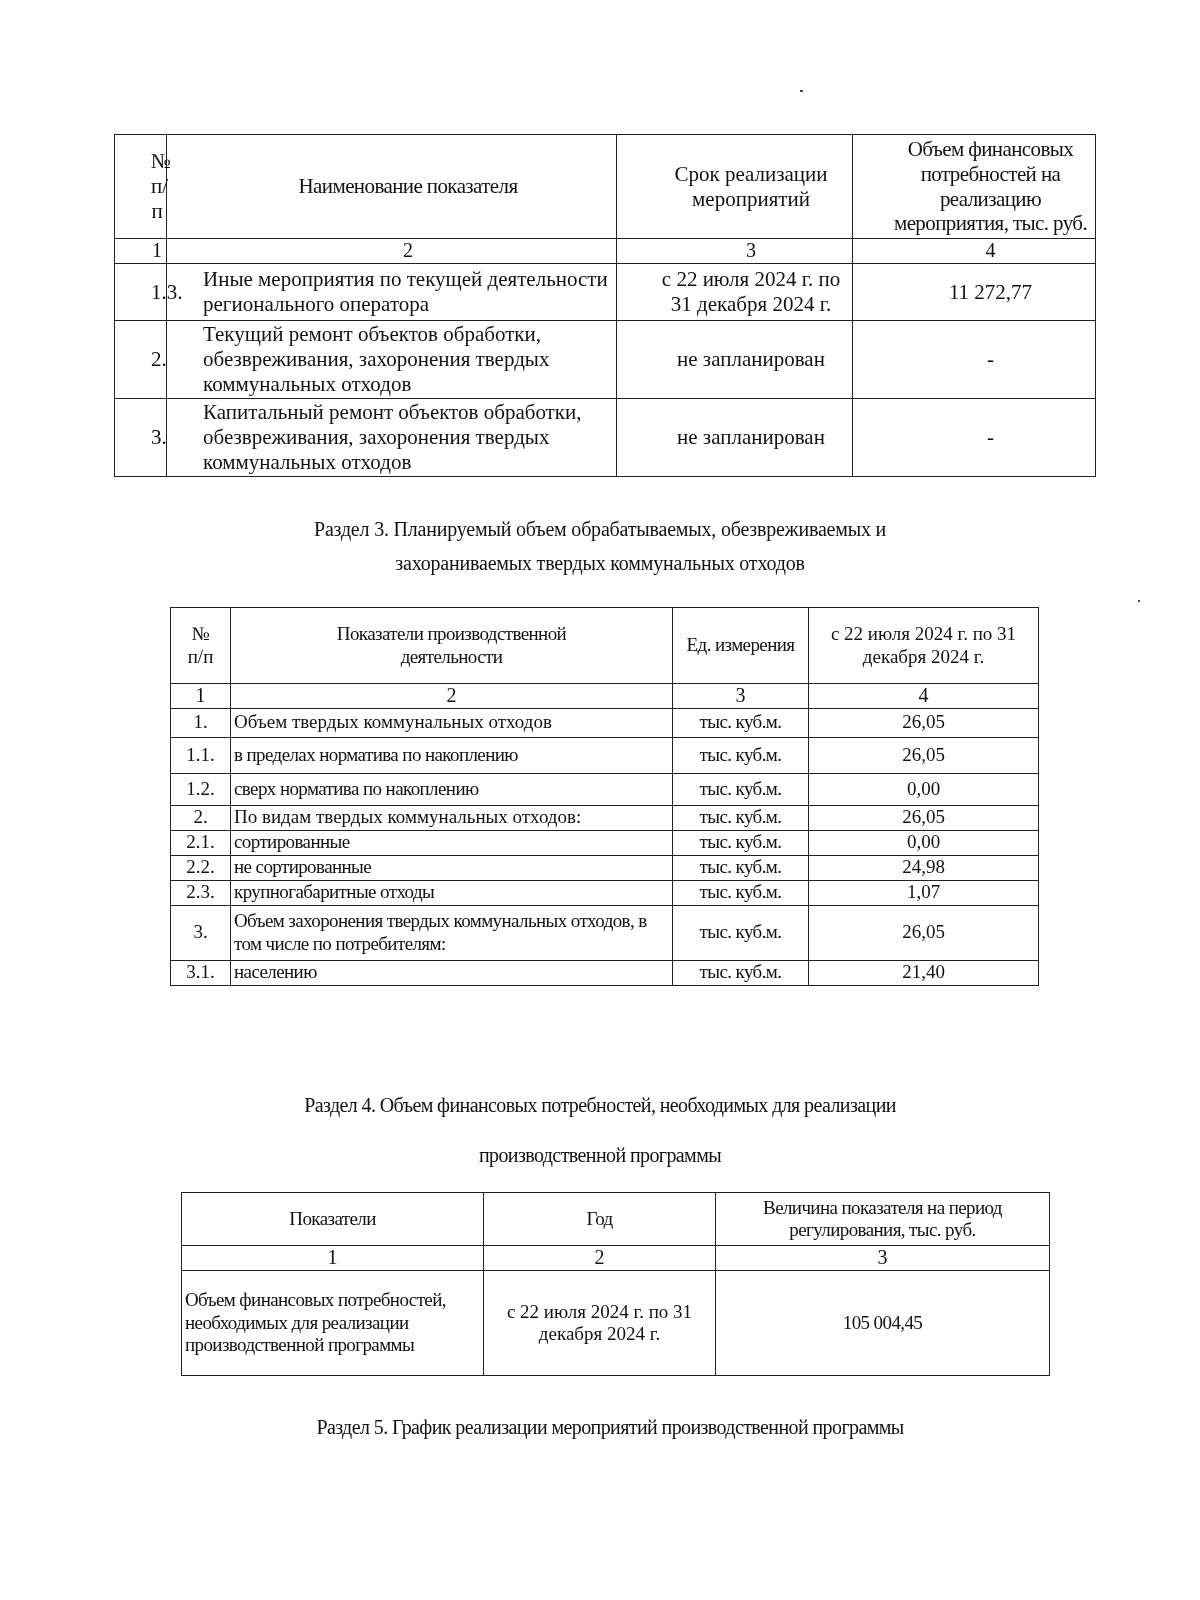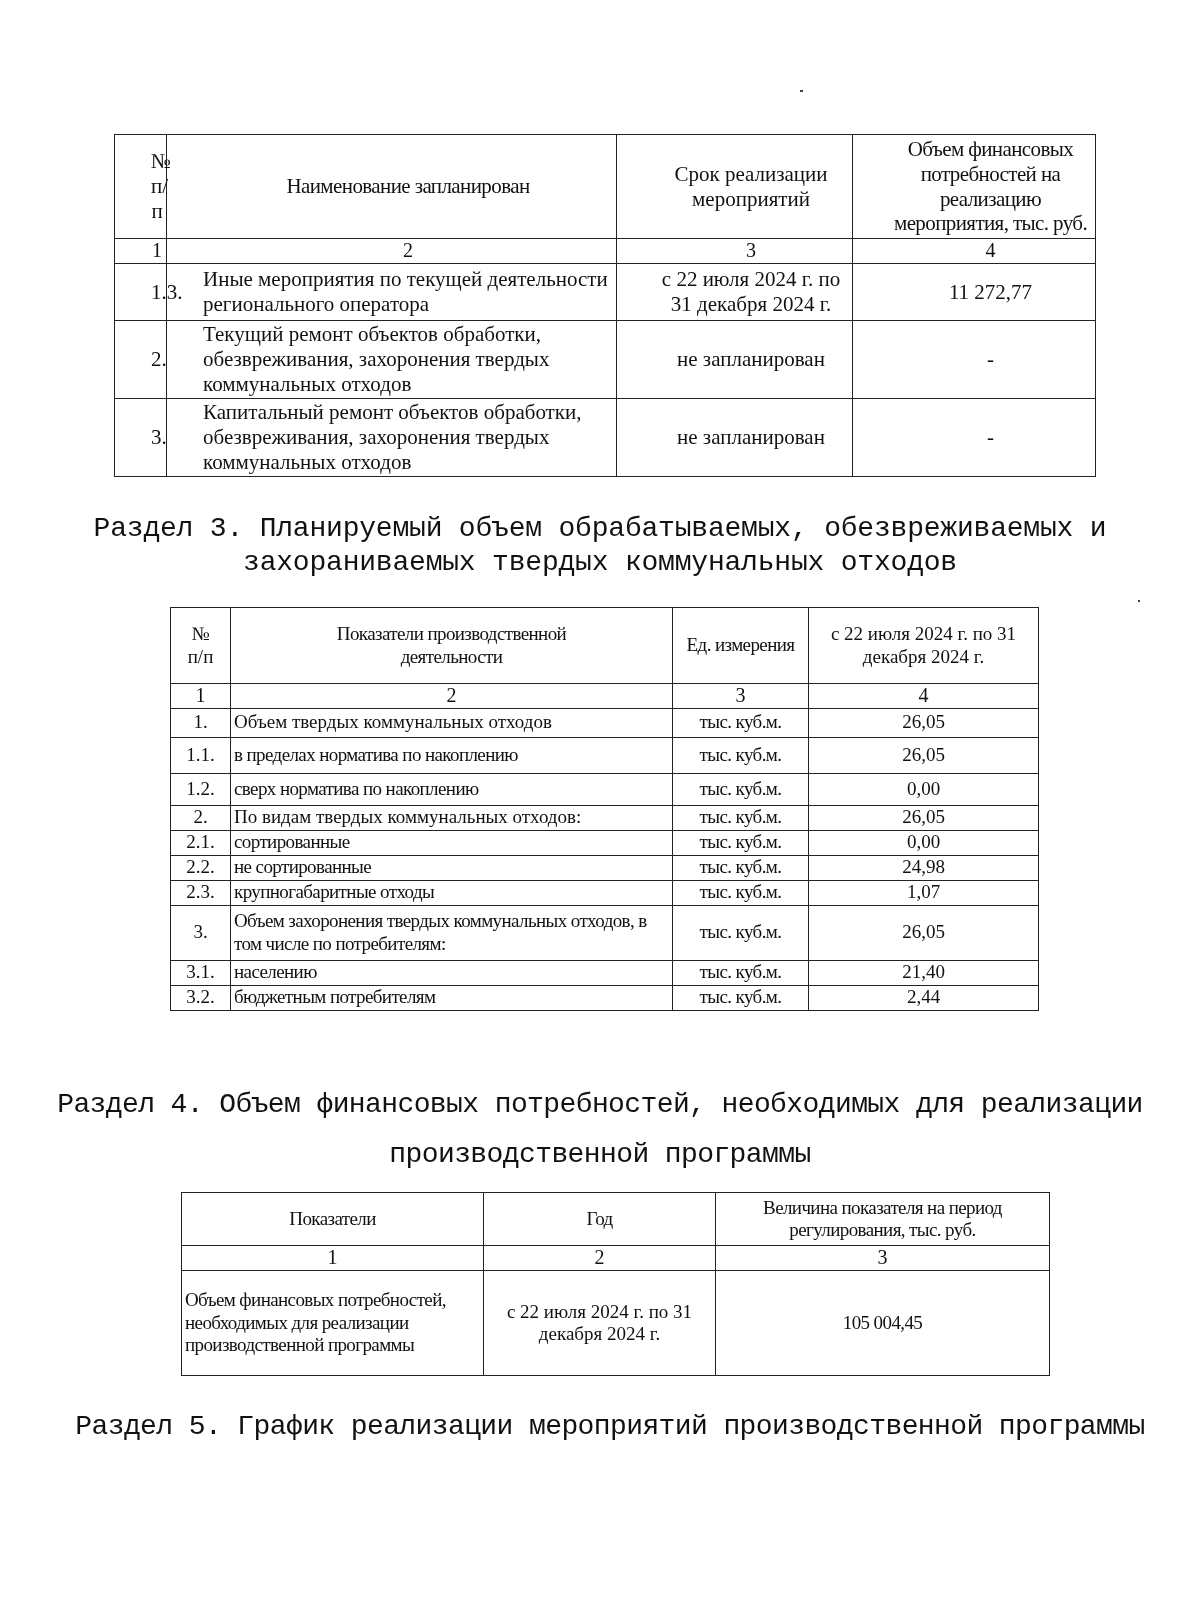--- a/index.html
+++ b/index.html
@@ -6,21 +6,21 @@
     body {
       width: 1200px; height: 1600px; position: relative; overflow: hidden;
       font-family: "Liberation Serif", "DejaVu Serif", serif; color: #111;
     }
     table { border-collapse: collapse; position: absolute; table-layout: fixed; }
     td, th { border: 1.5px solid #222; font-weight: normal; padding: 0 3px; line-height: 1.18; }
     .c { text-align: center; }
     .l { text-align: left; }
     .heading {
       position: absolute; left: 0; width: 1200px; text-align: center;
-      font-size: 28px; line-height: 34px; letter-spacing: -0.2px; font-family: Liberation Mono, monospace;
+      font-size: 20px; line-height: 34px; letter-spacing: -0.2px;
     }
     .cond { font-size: 19px; letter-spacing: -0.6px; }
     .reg { font-size: 20px; }
     .mark { position: absolute; width: 3px; height: 2px; background: #444; }
 
     
     #t1 { left: 114px; top: 134px; width: 981px; }
     #t1 td { font-size: 21px; padding-left: 36px; }
     #t1 .hdr td { height: 103px; }
     #t1 .nums td { height: 24px; font-size: 20px; }
@@ -53,21 +53,21 @@
   <colgroup>
     <col style="width:52px">
       <col style="width:450px">
       <col style="width:236px">
       <col style="width:243px">
   </colgroup>
   <tbody>
       <tr class="hdr">
     <td class="c reg" style="white-space:pre-line">№
 п/п</td>
-    <td class="c cond">Наименование запланирован</td>
+    <td class="c cond">Наименование показателя</td>
     <td class="c">Срок реализации мероприятий</td>
     <td class="c cond">Объем финансовых потребностей на реализацию мероприятия, тыс. руб.</td>
   </tr>
   <tr class="nums">
     <td class="c">1</td>
     <td class="c">2</td>
     <td class="c">3</td>
     <td class="c">4</td>
   </tr>
   <tr class="r13">
@@ -164,26 +164,20 @@
     <td class="l cond">Объем захоронения твердых коммунальных отходов, в том числе по потребителям:</td>
     <td class="c cond">тыс. куб.м.</td>
     <td class="c reg">26,05</td>
   </tr>
   <tr class="rs">
     <td class="c reg">3.1.</td>
     <td class="l cond">населению</td>
     <td class="c cond">тыс. куб.м.</td>
     <td class="c reg">21,40</td>
   </tr>
-  <tr class="rs">
-    <td class="c reg">3.2.</td>
-    <td class="l cond">бюджетным потребителям</td>
-    <td class="c cond">тыс. куб.м.</td>
-    <td class="c reg">2,44</td>
-  </tr>
 </tbody>
   </table>
 
 <div class="heading" style="top:1088px; letter-spacing:-0.6px;">
   <div>Раздел 4. Объем финансовых потребностей, необходимых для реализации</div>
   <div style="margin-top:16px">производственной программы</div>
 </div>
 
 <table id="t3">
   <colgroup>

